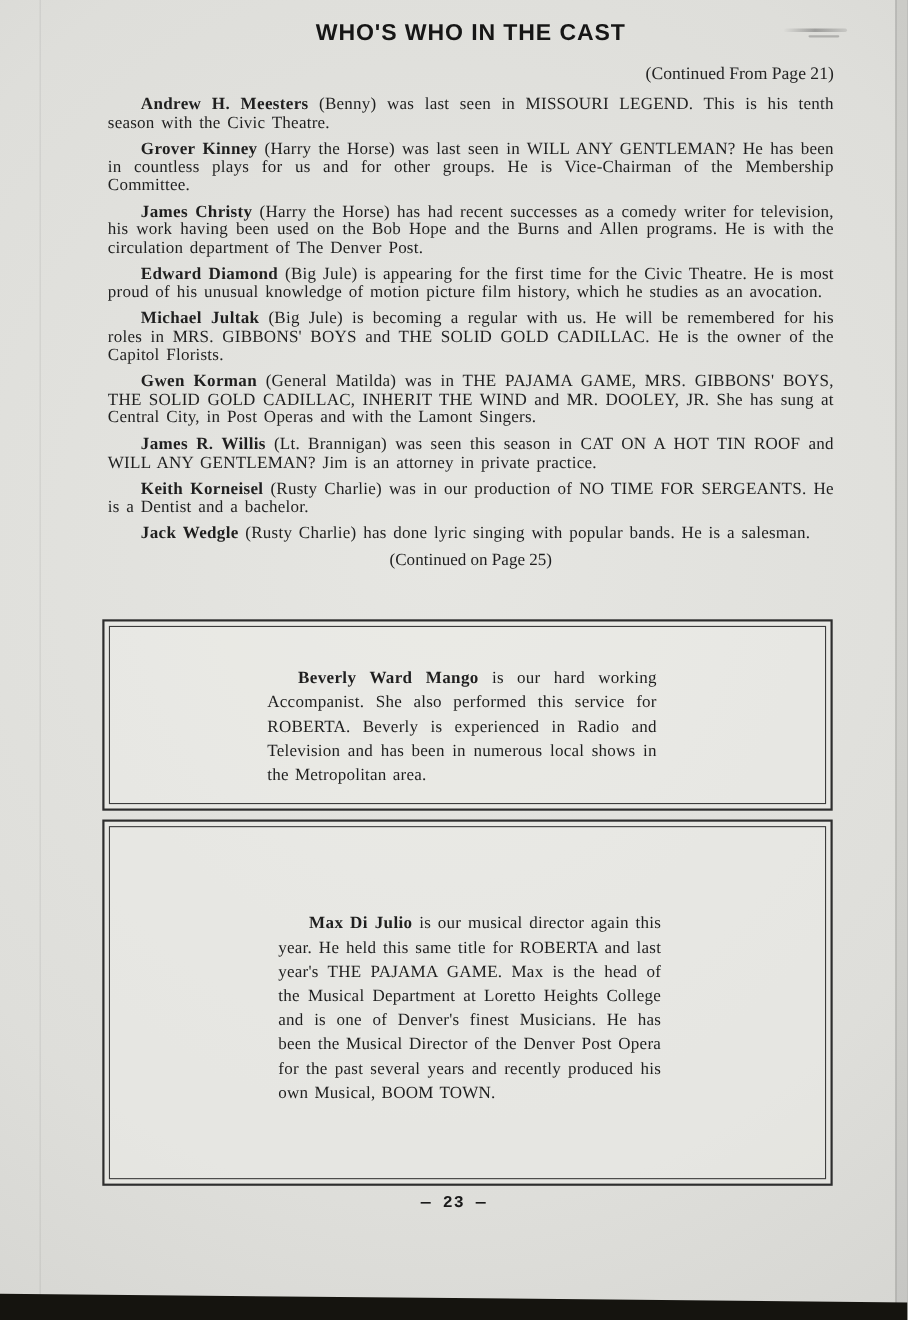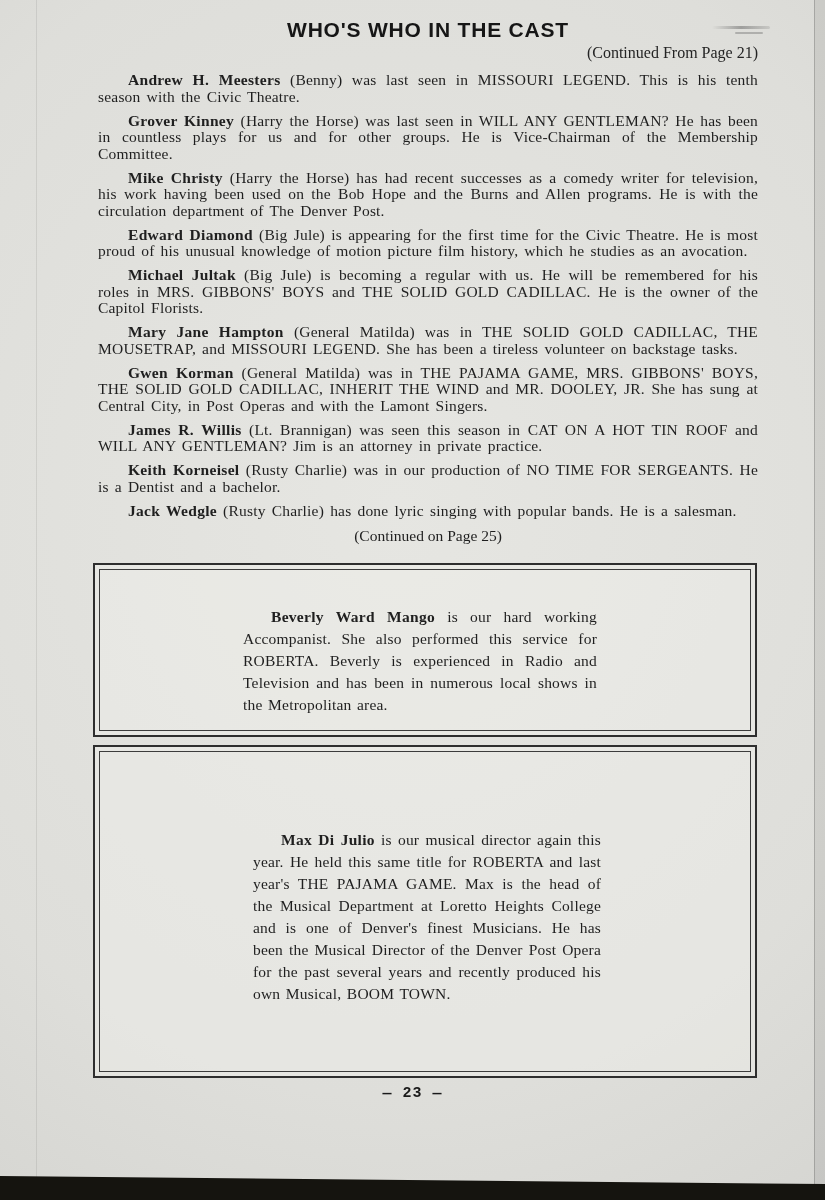--- a/index.html
+++ b/index.html
@@ -37,21 +37,21 @@
     background:#15140f;
     transform:rotate(0.55deg); transform-origin:left top;
   }
 
   
   .content { position:absolute; left:98px; top:18px; width:660px; }
   .title {
     text-align:center;
     font-family:"Liberation Sans", sans-serif;
     font-weight:bold; font-size:21px; letter-spacing:0.8px;
-    color:#161616; margin:0 0 2px 0;
+    color:#161616; margin:0 0 17px 0;
   }
   .subtitle {
     text-align:right; font-size:16px; margin:0 0 10px 0; color:#242424;
   }
   .entry {
     margin:0 0 7.5px 0;
     font-size:15.5px; line-height:16.5px;
     text-align:justify; text-indent:30px;
     word-spacing:2px; letter-spacing:0.2px;
   }
@@ -104,34 +104,30 @@
 
     <p class="entry">
       <b class="nm">Andrew H. Meesters</b>
       <span>(Benny) was last seen in MISSOURI LEGEND. This is his tenth season with the Civic Theatre.</span>
     </p>
     <p class="entry">
       <b class="nm">Grover Kinney</b>
       <span>(Harry the Horse) was last seen in WILL ANY GENTLEMAN? He has been in countless plays for us and for other groups. He is Vice-Chairman of the Membership Committee.</span>
     </p>
     <p class="entry">
-      <b class="nm">Mike Christy</b>
+      <b class="nm">James Christy</b>
       <span>(Harry the Horse) has had recent successes as a comedy writer for television, his work having been used on the Bob Hope and the Burns and Allen programs. He is with the circulation department of The Denver Post.</span>
     </p>
     <p class="entry">
       <b class="nm">Edward Diamond</b>
       <span>(Big Jule) is appearing for the first time for the Civic Theatre. He is most proud of his unusual knowledge of motion picture film history, which he studies as an avocation.</span>
     </p>
     <p class="entry">
       <b class="nm">Michael Jultak</b>
       <span>(Big Jule) is becoming a regular with us. He will be remembered for his roles in MRS. GIBBONS' BOYS and THE SOLID GOLD CADILLAC. He is the owner of the Capitol Florists.</span>
-    </p>
-    <p class="entry">
-      <b class="nm">Mary Jane Hampton</b>
-      <span>(General Matilda) was in THE SOLID GOLD CADILLAC, THE MOUSETRAP, and MISSOURI LEGEND. She has been a tireless volunteer on backstage tasks.</span>
     </p>
     <p class="entry">
       <b class="nm">Gwen Korman</b>
       <span>(General Matilda) was in THE PAJAMA GAME, MRS. GIBBONS' BOYS, THE SOLID GOLD CADILLAC, INHERIT THE WIND and MR. DOOLEY, JR. She has sung at Central City, in Post Operas and with the Lamont Singers.</span>
     </p>
     <p class="entry">
       <b class="nm">James R. Willis</b>
       <span>(Lt. Brannigan) was seen this season in CAT ON A HOT TIN ROOF and WILL ANY GENTLEMAN? Jim is an attorney in private practice.</span>
     </p>
     <p class="entry">

